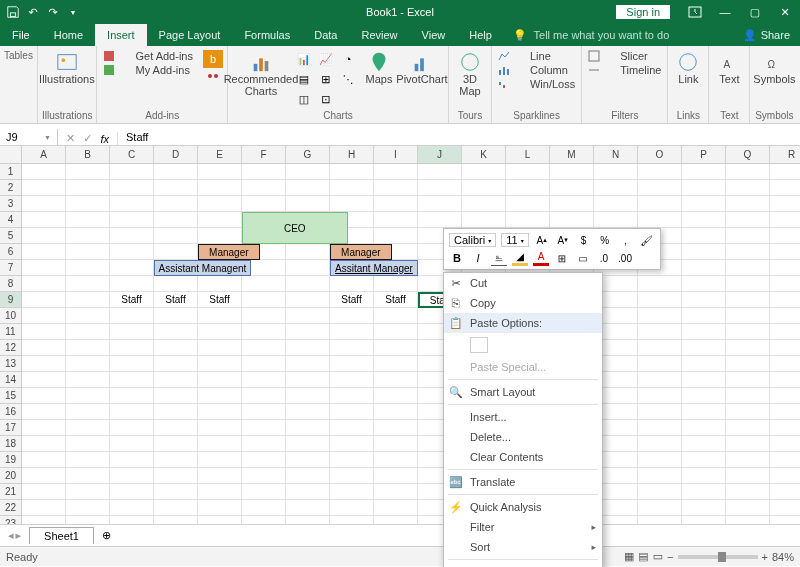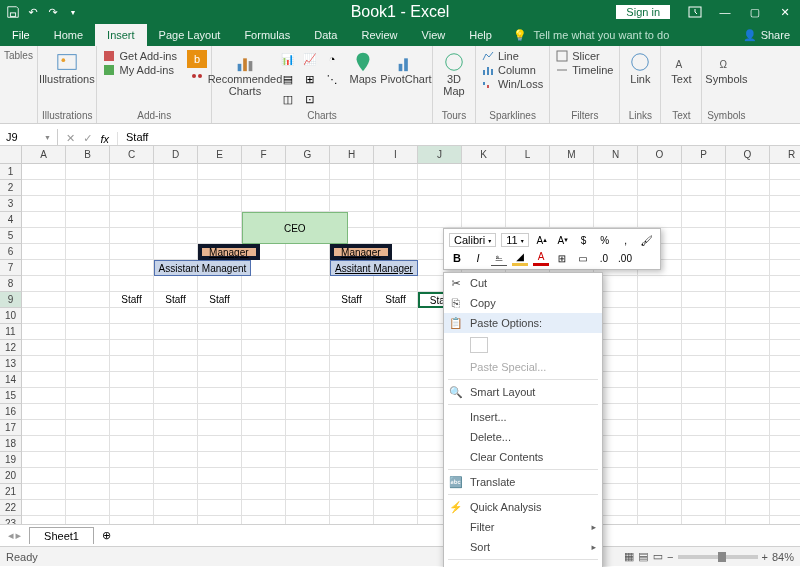--- a/index.html
+++ b/index.html
@@ -1,40 +1,40 @@
 <!DOCTYPE html>
 <html><head>
 <meta charset="utf-8">
 <style>
 * { box-sizing: border-box; margin: 0; padding: 0; font-family: "Segoe UI", Tahoma, sans-serif; font-size: 11px; }
 body { background: #fff; width: 800px; height: 567px; overflow: hidden; position: relative; }
 
 .titlebar { background: #0f7040; height: 24px; display: flex; align-items: center; color: #fff; padding: 0 6px; position: relative; }
 .titlebar .qat { display: flex; gap: 6px; align-items: center; }
 .titlebar .q { width: 14px; height: 14px; display: flex; align-items: center; justify-content: center; }
-.titlebar .title { position: absolute; left: 50%; transform: translateX(-50%); font-size: 16px; }
+.titlebar .title { position: absolute; left: 50%; transform: translateX(-50%); font-size: 11px; }
 .titlebar .wc { position: absolute; right: 0; display: flex; align-items: center; }
 .titlebar .signin { background: #fff; color: #0f7040; padding: 1px 10px; font-size: 11px; margin-right: 10px; }
 .titlebar .wbtn { width: 30px; height: 20px; display: flex; align-items: center; justify-content: center; }
 
 .tabs { background: #0f7040; height: 22px; display: flex; align-items: center; color: #fff; }
 .file-tab { padding: 0 12px; height: 22px; display: flex; align-items: center; }
 .tab { padding: 0 12px; height: 22px; display: flex; align-items: center; color: #e8f3ee; }
 .tab.active { background: #f3f3f3; color: #0f7040; }
 .tellme { display: flex; align-items: center; margin-left: 10px; color: #bde0cf; gap: 6px; }
 .share { position: absolute; right: 10px; display: flex; align-items: center; gap: 4px; color: #e8f3ee; }
 
 .ribbon { background: #f3f3f3; height: 78px; border-bottom: 1px solid #d0d0d0; display: flex; }
 .group { border-right: 1px solid #d6d6d6; display: flex; flex-direction: column; justify-content: space-between; padding: 2px 4px; }
 .group .body { display: flex; align-items: flex-start; gap: 4px; flex: 1; }
 .group .label { text-align: center; color: #666; font-size: 10px; padding-top: 2px; }
 .big-btn { display: flex; flex-direction: column; align-items: center; width: 58px; padding-top: 3px; text-align: center; color: #444; font-size: 10px; }
 .big-btn svg, .big-btn .ico { width: 22px; height: 22px; }
 .sm-row { display: flex; flex-direction: column; gap: 2px; padding-top: 2px; }
-.sm { display: flex; align-items: center; gap: 4px; font-size: 10px; color: #444; padding: 0 2px; }
+.sm { display: flex; align-items: center; gap: 20px; font-size: 10px; color: #444; padding: 0 2px; }
 .sm svg { width: 12px; height: 12px; }
 .mini-row { display: flex; gap: 2px; }
 .mini { width: 20px; height: 18px; display: flex; align-items: center; justify-content: center; }
 
 .formula-bar { height: 22px; border-bottom: 1px solid #d0d0d0; display: flex; align-items: flex-end; }
 .namebox { width: 58px; border-right: 1px solid #ccc; padding: 2px 6px; font-size: 11px; display: flex; align-items: center; justify-content: space-between; }
 .fb-icons { display: flex; align-items: center; gap: 8px; padding: 0 8px; border-right: 1px solid #e0e0e0; }
 .fb-input { flex: 1; padding: 2px 8px; font-size: 11px; }
 
 .grid-area { position: relative; }
@@ -42,21 +42,21 @@
 .col-headers { display: flex; position: absolute; left: 22px; top: 0; }
 .ch { width: 44px; height: 18px; background: #f3f3f3; border-right: 1px solid #d0d0d0; border-bottom: 1px solid #ccc; text-align: center; font-size: 10px; color: #444; display: flex; align-items: center; justify-content: center; }
 .ch.sel { background: #d4e6db; }
 .row-headers { position: absolute; top: 18px; left: 0; }
 .rh { width: 22px; height: 16px; background: #f3f3f3; border-right: 1px solid #ccc; border-bottom: 1px solid #d0d0d0; text-align: center; font-size: 10px; color: #444; display: flex; align-items: center; justify-content: center; }
 .rh.sel { background: #d4e6db; }
 .cells { position: absolute; top: 18px; left: 22px; }
 .row { display: flex; }
 .cell { width: 44px; height: 16px; border-right: 1px solid #e0e0e0; border-bottom: 1px solid #e0e0e0; font-size: 10px; display: flex; align-items: center; justify-content: center; }
 .ceo { background: #c5e7c5; border: 1px solid #7cb97c !important; height: 32px; }
-.mgr { background: #e8b490; border: 4px solid #0f172a; text-decoration: underline; }
+.mgr { background: #e8b490; border: 1px solid #0f172a; }
 .asst { background: #c8d4e8; border: 1px solid #5070b0; }
 .sel-cell { border: 2px solid #0f7040 !important; }
 
 .sheet-tabs { height: 22px; display: flex; align-items: center; border-top: 1px solid #d0d0d0; }
 .nav-btns { display: flex; gap: 2px; padding: 0 8px; }
 .stab { padding: 2px 14px; border: 1px solid #aaa; border-bottom: none; background: #fff; font-size: 11px; }
 .add-sheet { padding: 2px 8px; }
 
 .statusbar { height: 20px; background: #f3f3f3; border-top: 1px solid #d0d0d0; display: flex; align-items: center; justify-content: space-between; padding: 0 6px; color: #555; }
 .zoom-ctrl { display: flex; align-items: center; gap: 4px; }

